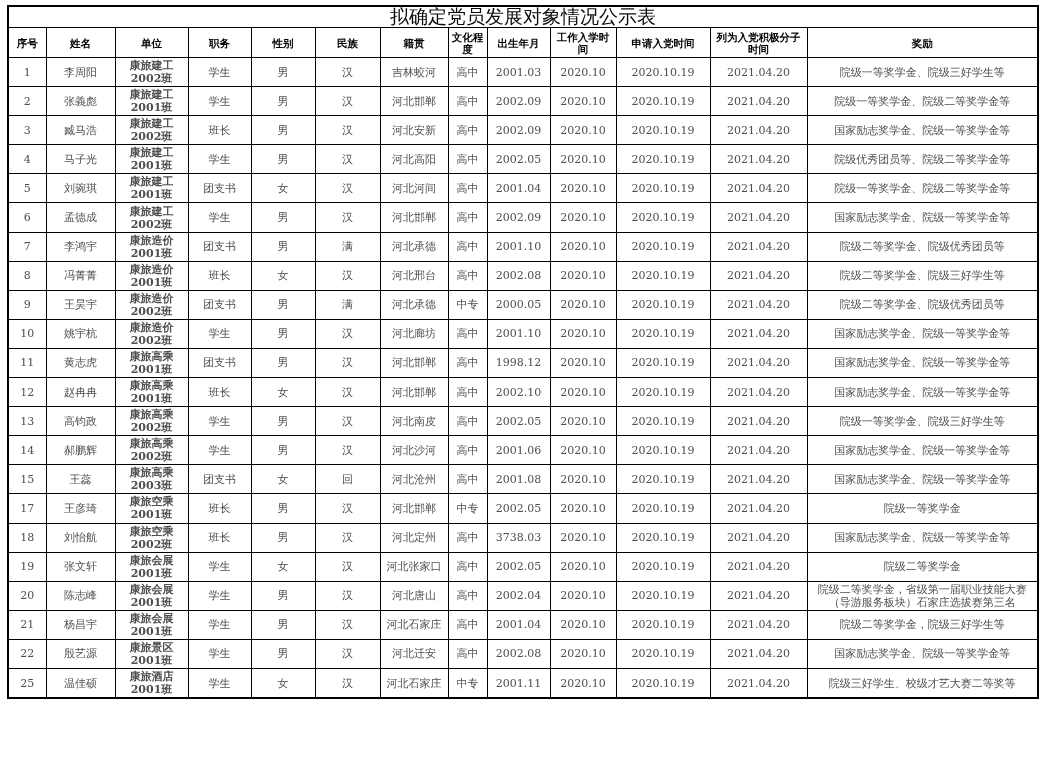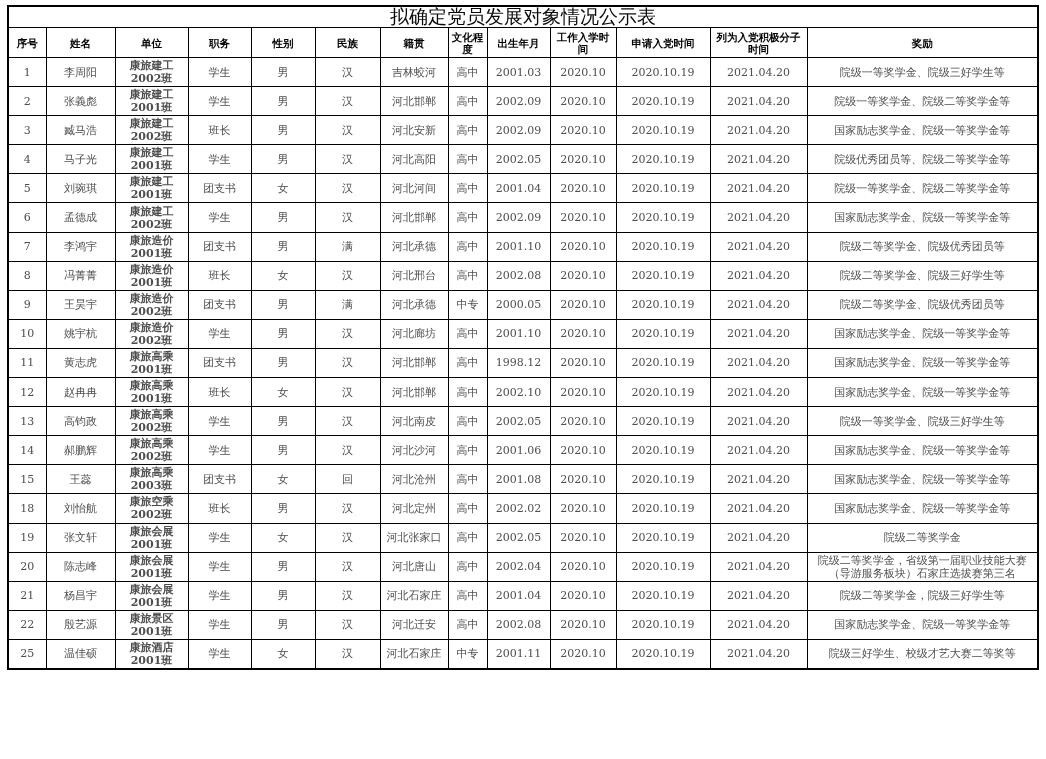--- a/index.html
+++ b/index.html
@@ -336,30 +336,46 @@
           <td class="c5">回</td>
           <td class="c6">河北沧州</td>
           <td class="c7">高中</td>
           <td class="c8">2001.08</td>
           <td class="c9">2020.10</td>
           <td class="c10">2020.10.19</td>
           <td class="c11">2021.04.20</td>
           <td class="c12">国家励志奖学金、院级一等奖学金等</td>
         </tr>
         <tr>
+          <td class="c0">17</td>
+          <td class="c1">王彦琦</td>
+          <td class="c2">康旅空乘
+2001班</td>
+          <td class="c3">班长</td>
+          <td class="c4">男</td>
+          <td class="c5">汉</td>
+          <td class="c6">河北邯郸</td>
+          <td class="c7">中专</td>
+          <td class="c8">2002.05</td>
+          <td class="c9">2020.10</td>
+          <td class="c10">2020.10.19</td>
+          <td class="c11">2021.04.20</td>
+          <td class="c12">院级一等奖学金</td>
+        </tr>
+        <tr>
           <td class="c0">18</td>
           <td class="c1">刘怡航</td>
           <td class="c2">康旅空乘
 2002班</td>
           <td class="c3">班长</td>
           <td class="c4">男</td>
           <td class="c5">汉</td>
           <td class="c6">河北定州</td>
           <td class="c7">高中</td>
-          <td class="c8">2002.02</td>
+          <td class="c8">3738.03</td>
           <td class="c9">2020.10</td>
           <td class="c10">2020.10.19</td>
           <td class="c11">2021.04.20</td>
           <td class="c12">国家励志奖学金、院级一等奖学金等</td>
         </tr>
         <tr>
           <td class="c0">19</td>
           <td class="c1">张文轩</td>
           <td class="c2">康旅会展
 2001班</td>

